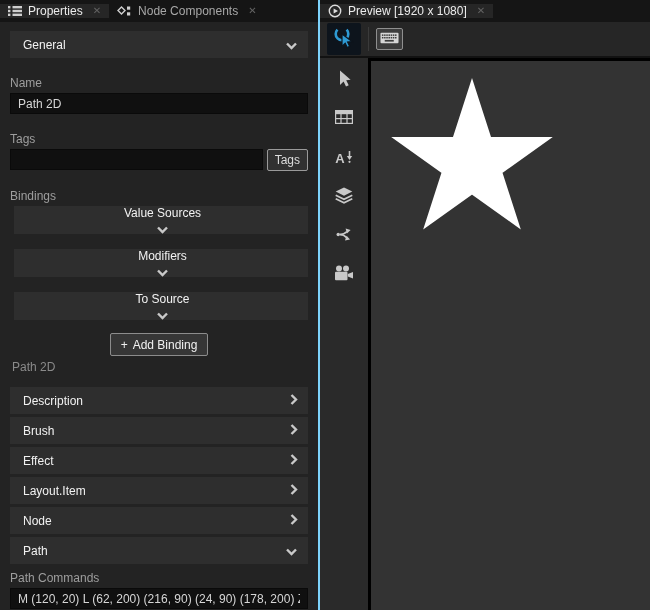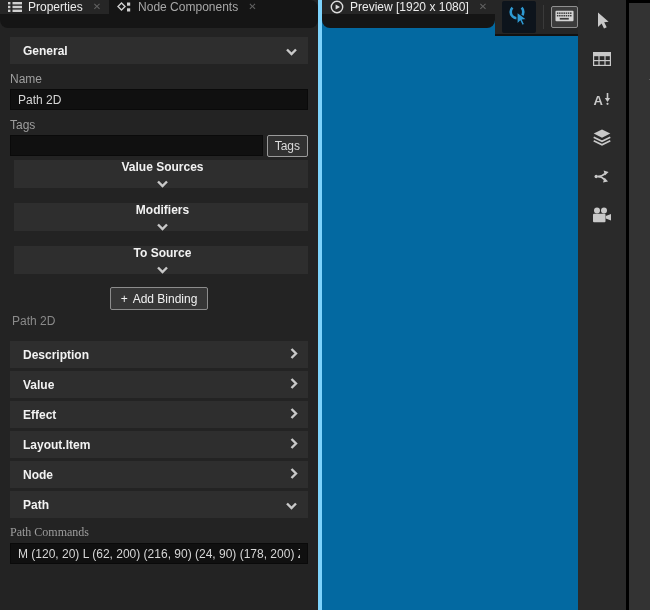--- a/index.html
+++ b/index.html
@@ -1,55 +1,55 @@
 <!DOCTYPE html>
 <html><head>
 <meta charset="utf-8">
 <style>
   * { margin:0; padding:0; box-sizing:border-box; }
   html,body { width:650px; height:610px; overflow:hidden; background:#1a1a1a;
               font-family:"Liberation Sans", sans-serif; }
   .app { display:flex; width:650px; height:610px; background:#1a1a1a; }
 
   
-  .tabbar { height:28px; background:#151515; display:flex; align-items:flex-start; flex:none;border-radius:8px; }
+  .tabbar { height:22px; background:#151515; display:flex; align-items:center; flex:none; }
   .tab { display:flex; align-items:center; gap:6px; padding:0 8px; font-size:12px;
          color:#a8a8a8; cursor:default; }
   .tab.active { background:#262626; color:#ececec; }
   .tab .tclose { font-size:10px; color:#636363; margin-left:4px; line-height:1; }
   .tab .ticon { display:flex; align-items:center; }
 
   
   .left-panel { width:318px; flex:none; display:flex; flex-direction:column; background:#232323; }
   .left-body { flex:1; padding:6px 10px 0 10px; overflow:hidden; }
 
   .sec-header { height:27px; background:#2e2e2e; display:flex; align-items:center;
                 padding:0 10px 0 13px; margin-top:3px; }
-  .sec-header .sec-title { flex:1; font-size:12px; font-weight:bold; color:#f2f2f2; }
+  .sec-header .sec-title { flex:1; font-size:12px; font-weight:normal; color:#f2f2f2; }
   .sub-header { margin-left:4px; height:28px;flex-direction:column; }
-  .flabel { font-size:12px; color:#9e9e9e; margin-top:8px; margin-bottom:3px; }
+  .flabel { font-size:12px; color:#9e9e9e; margin-top:18px; margin-bottom:3px; }
   .tinput { width:100%; height:21px; background:#101010; border:1px solid #0a0a0a;
             color:#d6d6d6; font-size:12px; padding:0 7px;
             font-family:"Liberation Sans", sans-serif; }
   .tags-row { display:flex; gap:4px; }
   .tags-row .tinput { flex:1; }
   .mini-btn { height:22px; padding:0 7px; background:#313131; border:1px solid #9a9a9a;
               border-radius:2px; color:#dcdcdc; font-size:12px;
               font-family:"Liberation Sans", sans-serif; }
   .add-binding-wrap { display:flex; justify-content:center; margin-top:13px; }
   .add-binding { height:23px; padding:0 10px; background:#363636; border:1px solid #8c8c8c;
                  border-radius:2px; color:#f0f0f0; font-size:12px; display:flex;
                  align-items:center; gap:5px; font-family:"Liberation Sans", sans-serif; }
   .ro-value { font-size:12px; color:#8a8a8a; margin:4px 0 2px 2px; }
   .gap8 { height:8px; }
   .bind-gap { height:12px; }
 
   
-  .right-panel { flex:1; display:flex; flex-direction:row; background:#0369a1;
-                 border-left:4px solid #7dd3fc; min-width:0; }
+  .right-panel { flex:1; display:flex; flex-direction:column; background:#0369a1;
+                 border-left:2px solid #7dd3fc; min-width:0; }
   .preview-toolbar { height:36px; background:#262626; display:flex; align-items:center;
                      padding-left:7px; flex:none; border-bottom:2px solid #121212; }
   .toolbtn { width:34px; height:32px; display:flex; align-items:center; justify-content:center;
              border-radius:2px; }
   .toolbtn.selected { background:#0d141c; }
   .vdivider { width:1px; height:24px; background:#3a3a3a; margin:0 7px; }
   .kbd-btn { width:27px; height:22px; background:#3c3c3c; border:1px solid #8f8f8f;
              border-radius:2px; display:flex; align-items:center; justify-content:center; }
   .preview-main { flex:1; display:flex; min-height:0; }
   .tool-strip { width:48px; flex:none; background:#2a2a2a; display:flex; flex-direction:column;
@@ -110,20 +110,21 @@
 
       <div class="flabel">Name</div>
       <input class="tinput" value="Path 2D" style="">
 
       <div class="flabel">Tags</div>
       <div class="tags-row">
         <input class="tinput" value="" style="">
         <button class="mini-btn">Tags</button>
       </div>
 
+      <div class="flabel">Bindings</div>
 
       <div class="sec-header sub-header">
         <span class="sec-title">Value Sources</span>
         <span>
           <svg width="13" height="8" viewBox="0 0 12 8">
               <polyline points="1.5,1.5 6,6 10.5,1.5" fill="none" stroke="#c9c9c9" stroke-width="2.4"></polyline>
             </svg>
         </span>
       </div>
       <div class="bind-gap"></div>
@@ -158,21 +159,21 @@
 
       <div class="sec-header">
         <span class="sec-title">Description</span>
         <span>
           <svg width="8" height="13" viewBox="0 0 8 12">
               <polyline points="1.5,1.5 6,6 1.5,10.5" fill="none" stroke="#c9c9c9" stroke-width="2.4"></polyline>
             </svg>
         </span>
       </div>
       <div class="sec-header">
-        <span class="sec-title">Value</span>
+        <span class="sec-title">Brush</span>
         <span>
           <svg width="8" height="13" viewBox="0 0 8 12">
               <polyline points="1.5,1.5 6,6 1.5,10.5" fill="none" stroke="#c9c9c9" stroke-width="2.4"></polyline>
             </svg>
         </span>
       </div>
       <div class="sec-header">
         <span class="sec-title">Effect</span>
         <span>
           <svg width="8" height="13" viewBox="0 0 8 12">
@@ -198,21 +199,21 @@
       </div>
       <div class="sec-header">
         <span class="sec-title">Path</span>
         <span>
           <svg width="13" height="8" viewBox="0 0 12 8">
               <polyline points="1.5,1.5 6,6 10.5,1.5" fill="none" stroke="#c9c9c9" stroke-width="2.4"></polyline>
             </svg>
         </span>
       </div>
 
-      <div class="flabel" style="margin-top:7px;font-family:Liberation Serif, serif;">Path Commands</div>
+      <div class="flabel" style="margin-top:7px;">Path Commands</div>
       <input class="tinput" value="M (120, 20) L (62, 200) (216, 90) (24, 90) (178, 200) Z" style="">
     </div>
   </div>
 
   <div class="right-panel">
     <div class="tabbar">
       <div class="tab active">
         <span class="ticon">
           <svg width="14" height="14" viewBox="0 0 14 14">
             <circle cx="7" cy="7" r="5.7" fill="none" stroke="#dcdcdc" stroke-width="1.4"></circle>

